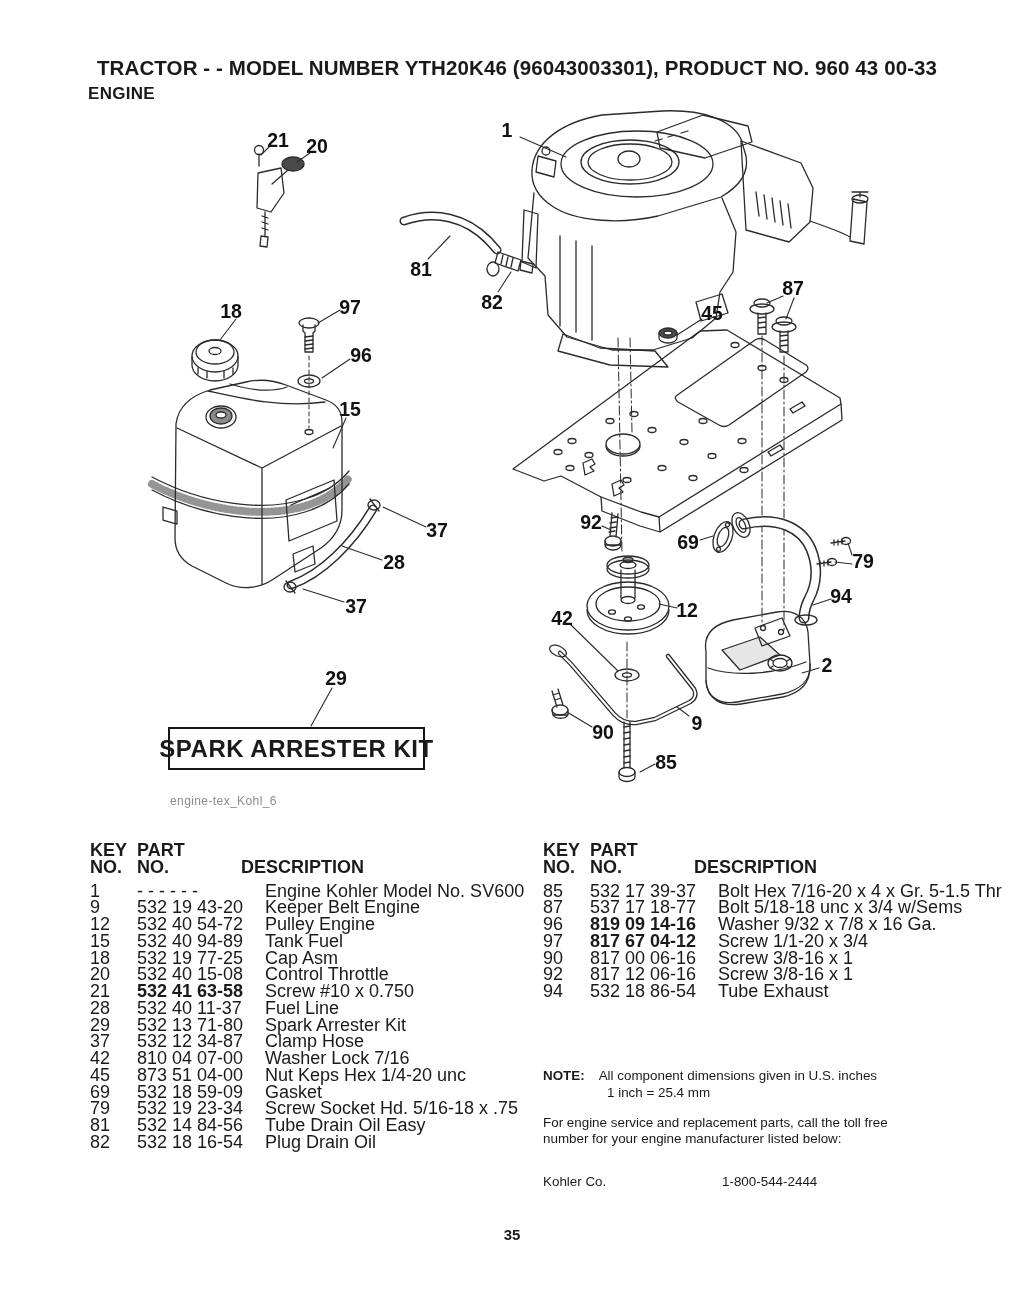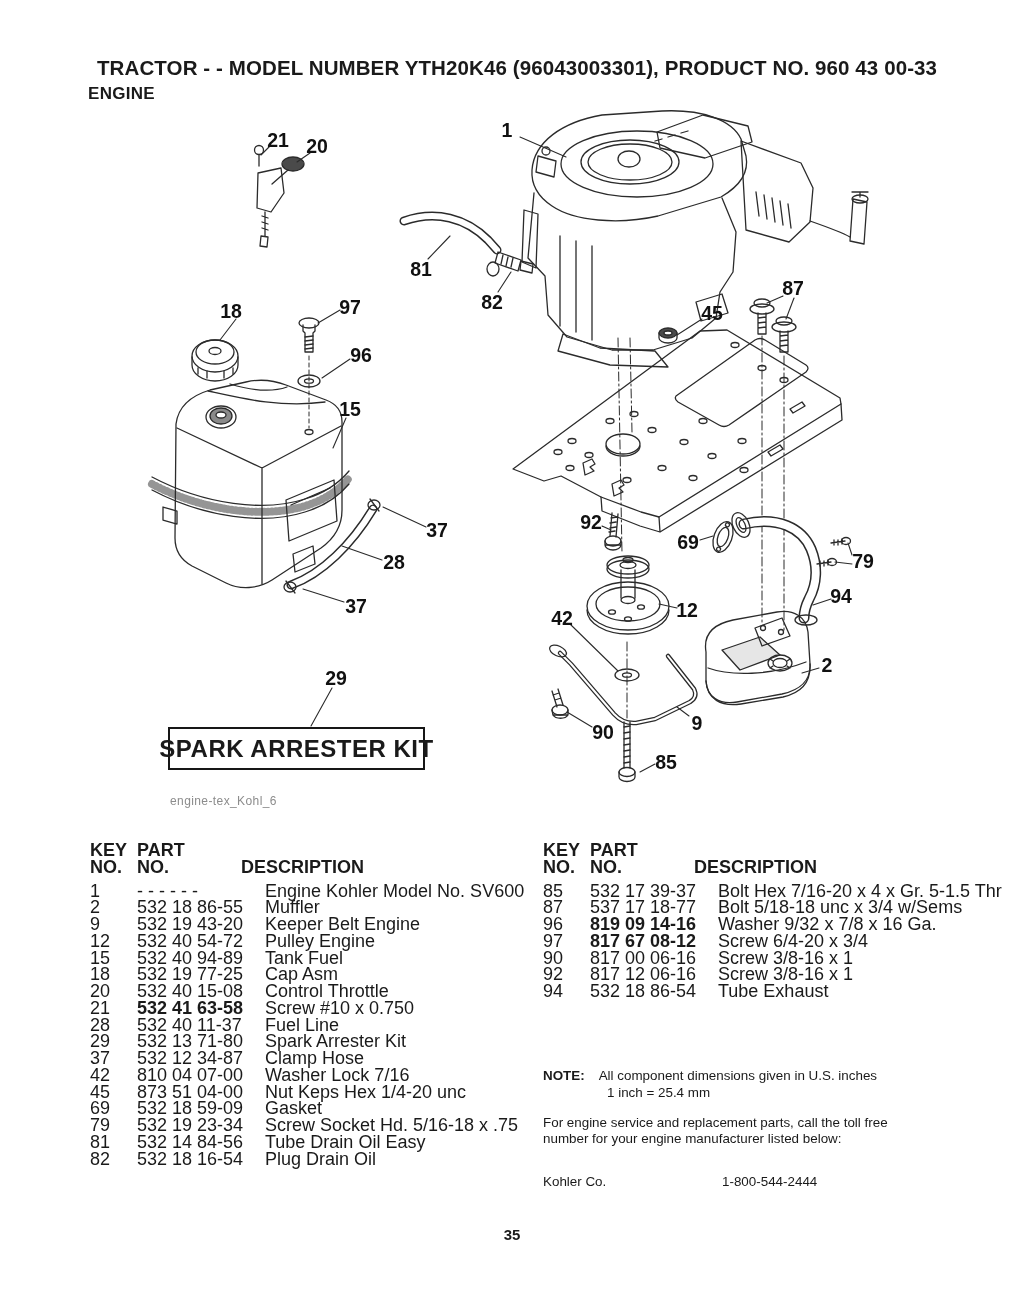--- a/index.html
+++ b/index.html
@@ -348,23 +348,20 @@
       <div class="hrow2">
         <span class="h-key">NO.</span><span class="h-part">NO.</span><span>DESCRIPTION</span>
       </div>
     </div>
     <div class="tbody">
 
     <div class="row">
           <span class="c-key">1</span><span class="c-part">- - - - - -</span><span class="c-desc">Engine Kohler Model No. SV600</span>
         </div>
         <div class="row">
-          <span class="c-key">2</span><span class="c-part">532 18 86-55</span><span class="c-desc">Muffler</span>
-        </div>
-        <div class="row">
           <span class="c-key">9</span><span class="c-part">532 19 43-20</span><span class="c-desc">Keeper Belt Engine</span>
         </div>
         <div class="row">
           <span class="c-key">12</span><span class="c-part">532 40 54-72</span><span class="c-desc">Pulley Engine</span>
         </div>
         <div class="row">
           <span class="c-key">15</span><span class="c-part">532 40 94-89</span><span class="c-desc">Tank Fuel</span>
         </div>
         <div class="row">
           <span class="c-key">18</span><span class="c-part">532 19 77-25</span><span class="c-desc">Cap Asm</span>
@@ -419,21 +416,21 @@
     <div class="row">
           <span class="c-key">85</span><span class="c-part">532 17 39-37</span><span class="c-desc">Bolt Hex 7/16-20 x 4 x Gr. 5-1.5 Thr</span>
         </div>
         <div class="row">
           <span class="c-key">87</span><span class="c-part">537 17 18-77</span><span class="c-desc">Bolt 5/18-18 unc x 3/4 w/Sems</span>
         </div>
         <div class="row">
           <span class="c-key">96</span><span class="c-part b">819 09 14-16</span><span class="c-desc">Washer 9/32 x 7/8 x 16 Ga.</span>
         </div>
         <div class="row">
-          <span class="c-key">97</span><span class="c-part b">817 67 08-12</span><span class="c-desc">Screw 6/4-20 x 3/4</span>
+          <span class="c-key">97</span><span class="c-part b">817 67 04-12</span><span class="c-desc">Screw 1/1-20 x 3/4</span>
         </div>
         <div class="row">
           <span class="c-key">90</span><span class="c-part">817 00 06-16</span><span class="c-desc">Screw 3/8-16 x 1</span>
         </div>
         <div class="row">
           <span class="c-key">92</span><span class="c-part">817 12 06-16</span><span class="c-desc">Screw 3/8-16 x 1</span>
         </div>
         <div class="row">
           <span class="c-key">94</span><span class="c-part">532 18 86-54</span><span class="c-desc">Tube Exhaust</span>
         </div>

